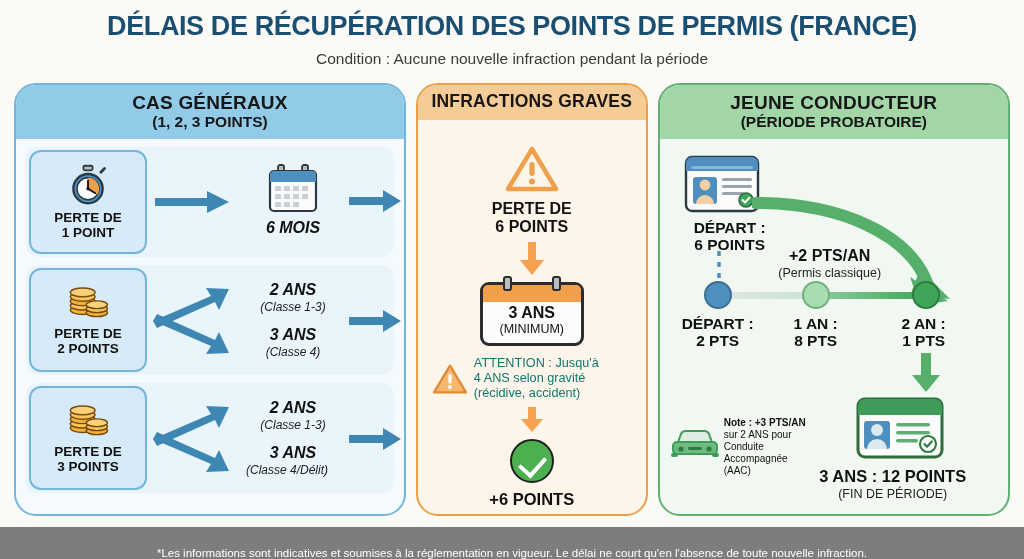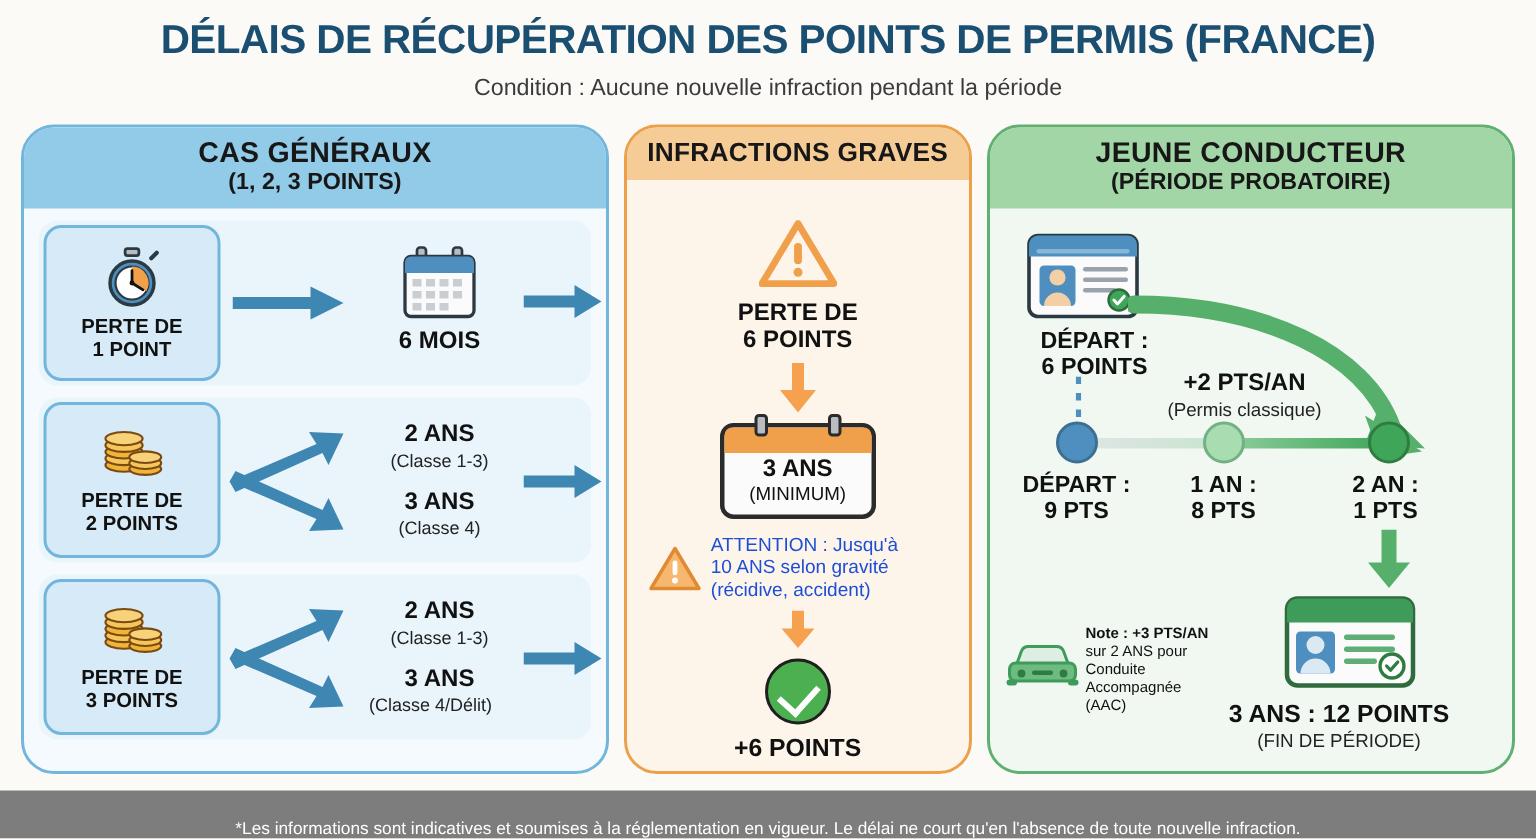--- a/index.html
+++ b/index.html
@@ -82,21 +82,21 @@
     display: flex; flex-direction: column;
     align-items: center; justify-content: center;
     flex: none;
   }
   .lossbox .lbl {
     font-size: 13.5px; font-weight: bold; color: #111;
     text-align: center; line-height: 1.12; margin-top: 3px;
   }
 
   .arrowzone { flex: none; width: 92px; height: 100%; position: relative; }
-  .midzone   { flex: none; width: 108px; position: relative; height: 100%; }
+  .midzone   { flex: none; width: 108px; position: relative; height: 100%; font-style: italic; }
   .arrowzone2{ flex: none; width: 62px; height: 100%; position: relative; }
   .endzone   { flex: 1; position: relative; height: 100%; }
 
   .ctext { position: absolute; width: 100%; text-align: center; }
   .bigv  { font-size: 16px; font-weight: bold; color: #111; }
   .smv   { font-size: 12px; color: #222; }
 
   .ok-wrap { position: absolute; left: 0; right: 0; text-align: center; }
   .ok {
     width: 44px; height: 44px; border-radius: 50%;
@@ -126,21 +126,21 @@
     background: #f0a04b; border-radius: 5px 5px 0 0;
   }
   .calbox .ring { position:absolute; top:-9px; width:9px; height:15px; background:#b9bdc2;
     border:2px solid #2b2b2b; border-radius:3px; }
   .calbox .ring.l { left: 20px; }
   .calbox .ring.r { right: 20px; }
   .calbox .t1 { font-size: 16px; font-weight: bold; color:#111; margin-top: 12px; }
   .calbox .t2 { font-size: 12.5px; color:#111; }
 
   .attention { display:flex; align-items:center; gap:6px; margin-top: 10px; padding: 0 4px; }
-  .attention .txt { font-size: 12.7px; color:#1d4ed8; line-height:1.18; text-align:left; }
+  .attention .txt { font-size: 12.7px; color:#0f766e; line-height:1.18; text-align:left; }
 
   
   .gbody { position: relative; height: 100%; }
   .abs { position: absolute; }
   .gtitle { font-size: 15.5px; font-weight: bold; color:#111; text-align:center; line-height:1.14; }
   .gsmall { font-size: 12.5px; color:#222; text-align:center; }
 
   .tl-line { position:absolute; height:7px; border-radius:4px; }
   .dot { position:absolute; border-radius:50%; }
   .note { font-size: 10px; color:#111; line-height:1.22; }
@@ -390,21 +390,21 @@
         <div class="attention">
           <span style="flex:none;">
             <svg width="36" height="32" viewBox="0 0 40 36">
               <path d="M20 3 L38 33 H2 Z" fill="#f5b86e" stroke="#e08a33" stroke-width="2.6" stroke-linejoin="round"></path>
               <rect x="18.2" y="12" width="3.6" height="11" rx="1.7" fill="#fff"></rect>
               <circle cx="20" cy="27" r="2.2" fill="#fff"></circle>
             </svg>
           </span>
           <div class="txt">
             <span>ATTENTION : Jusqu'à</span><br>
-            <span>10 ANS selon gravité</span><br>
+            <span>4 ANS selon gravité</span><br>
             <span>(récidive, accident)</span>
           </div>
         </div>
 
         <span class="downarrow-o" style="margin-top:6px;">
           <svg width="28" height="26" viewBox="0 0 28 26" style="margin:0 auto;">
             <path d="M10 0 H18 V12 H25 L14 25 L3 12 H10 Z" fill="#f5a14f"></path>
           </svg>
         </span>
 
@@ -465,21 +465,21 @@
 
           <div class="tl-line" style="left:58px; top:153px; width:98px; background:linear-gradient(90deg,#dfe6e6,#c9e4cf);"></div>
           <div class="tl-line" style="left:156px; top:153px; width:110px; background:linear-gradient(90deg,#8fcd9e,#3fa558);"></div>
 
           <div class="dot" style="left:44px; top:142px; width:28px; height:28px; background:#4e8fbf; border:2px solid #3d6f91;"></div>
           <div class="dot" style="left:142px; top:142px; width:28px; height:28px; background:#a8dcb1; border:2px solid #72b183;"></div>
           <div class="dot" style="left:252px; top:142px; width:28px; height:28px; background:#3fa558; border:2px solid #2f7c41;"></div>
 
           <div class="abs gtitle" style="left:8px; top:176px; width:100px;">
             <span>DÉPART :</span><br>
-            <span>9 PTS</span>
+            <span>2 PTS</span>
           </div>
           <div class="abs gtitle" style="left:108px; top:176px; width:96px;">
             <span>1 AN :</span><br>
             <span>8 PTS</span>
           </div>
           <div class="abs gtitle" style="left:216px; top:176px; width:96px;">
             <span>2 AN :</span><br>
             <span>1 PTS</span>
           </div>
 

